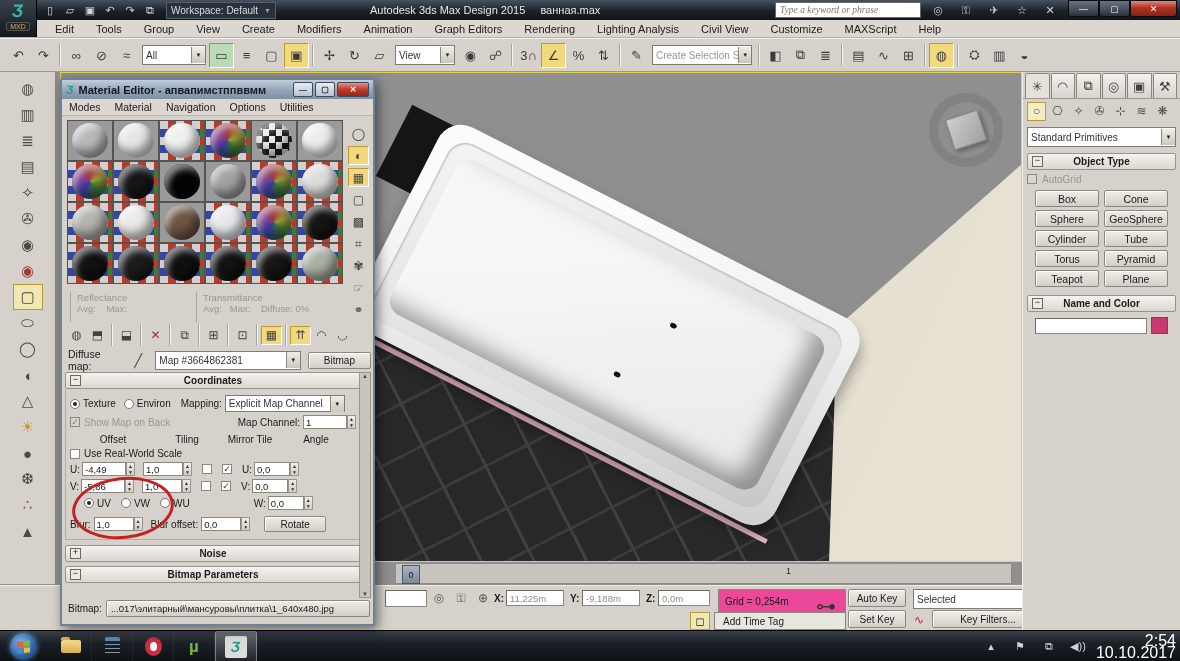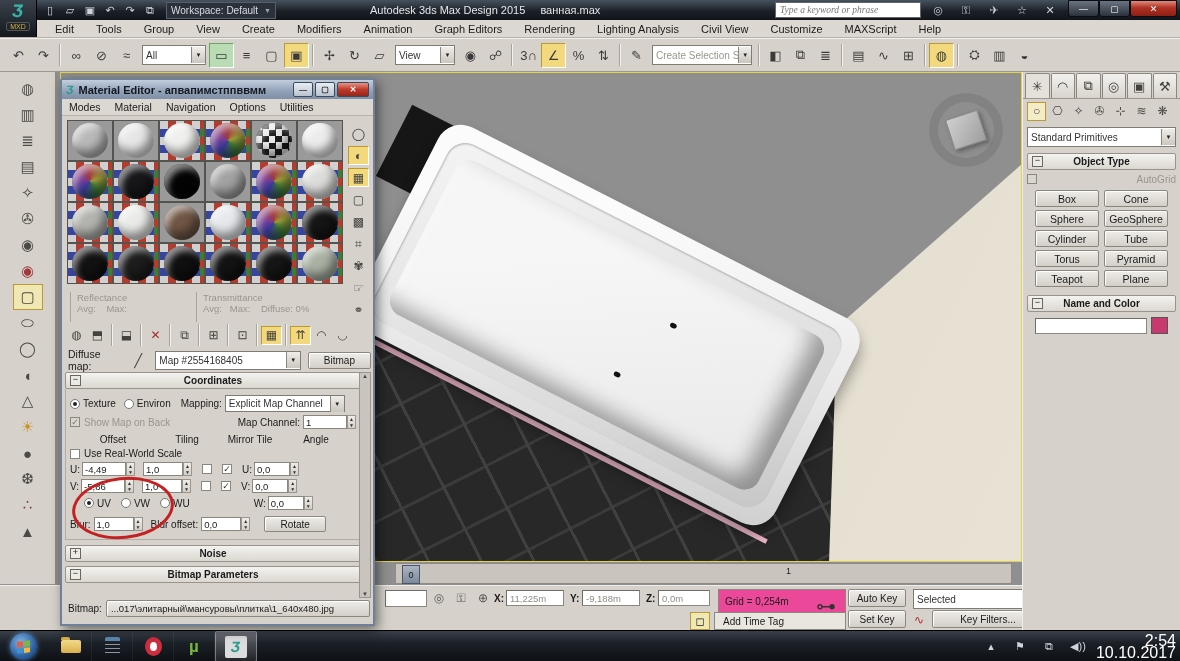--- a/index.html
+++ b/index.html
@@ -102,21 +102,21 @@
   .cp-tab.active{background:#e4e1da;}
   #cp-cats{display:flex;height:24px;align-items:center;padding:0 4px;gap:2px;border-top:1px solid #9c988f;}
   .cp-cat{width:19px;height:19px;display:flex;align-items:center;justify-content:center;font-size:12px;color:#4c4a45;}
   .cp-cat.hl{border:1px solid #b99a33;background:#f4ecc6;box-sizing:border-box;}
   .cp-dd{margin:4px 4px 6px 4px;height:18px;}
   .rollout{margin:2px 4px;}
   .rollout-hdr{height:15px;border:1px solid #98948c;background:linear-gradient(#f4f3f0,#dbd7d0);
     font-size:10px;font-weight:bold;display:flex;align-items:center;justify-content:center;position:relative;border-radius:2px;}
   .rh-box{position:absolute;left:4px;top:2px;width:9px;height:9px;border:1px solid #6a675f;font-size:9px;line-height:7px;
     text-align:center;background:#eceae5;font-weight:normal;}
-  .autogrid{display:flex;align-items:center;justify-content:space-between;gap:5px;height:18px;color:#9a968d;font-size:10px;}
+  .autogrid{display:flex;align-items:center;justify-content:flex-start;gap:5px;height:18px;color:#9a968d;font-size:10px;}
   .cb{width:10px;height:10px;border:1px solid #8a877f;background:#fff;box-sizing:border-box;font-size:9px;line-height:8px;text-align:center;color:#333;}
   .cb.gray{background:#d9d6cf;color:#7b786f;}
   #obj-buttons{display:grid;grid-template-columns:1fr 1fr;gap:3px 5px;margin:2px 8px 8px 8px;}
   .objbtn{height:17px;font-size:10.5px;}
   .namecolor{display:flex;align-items:center;gap:4px;margin:5px 8px;}
   .nc-input{flex:1;height:16px;}
   .nc-swatch{width:15px;height:15px;background:#c8396f;border:1px solid #555;}
   
   .dlg{position:absolute;left:60px;top:78px;width:315px;height:548px;background:#d6d2cb;
     border:2px solid #6f8099;border-radius:3px 3px 0 0;box-shadow:3px 4px 12px rgba(0,0,0,.5);box-sizing:border-box;z-index:20;}
@@ -575,21 +575,21 @@
         <span class="tsep"></span>
         <span class="mbtn hl">⇈</span>
         <span class="mbtn">◠</span>
         <span class="mbtn">◡</span>
       </div>
 
     <div class="me-diffuse">
       <span>Diffuse map:</span>
       <span class="mbtn" style="font-size:13px;">╱</span>
       <div class="dd" style="width:150px;height:17px;">
-        <span class="ddl">Map #2554168405</span>
+        <span class="ddl">Map #3664862381</span>
         <span class="dda">▼</span>
       </div>
       <div class="btn95" style="width:66px;height:17px;">Bitmap</div>
     </div>
 
     <div class="me-params">
       <div class="rollout-hdr">
         <span class="rh-box">−</span>
         <span>Coordinates</span>
       </div>

